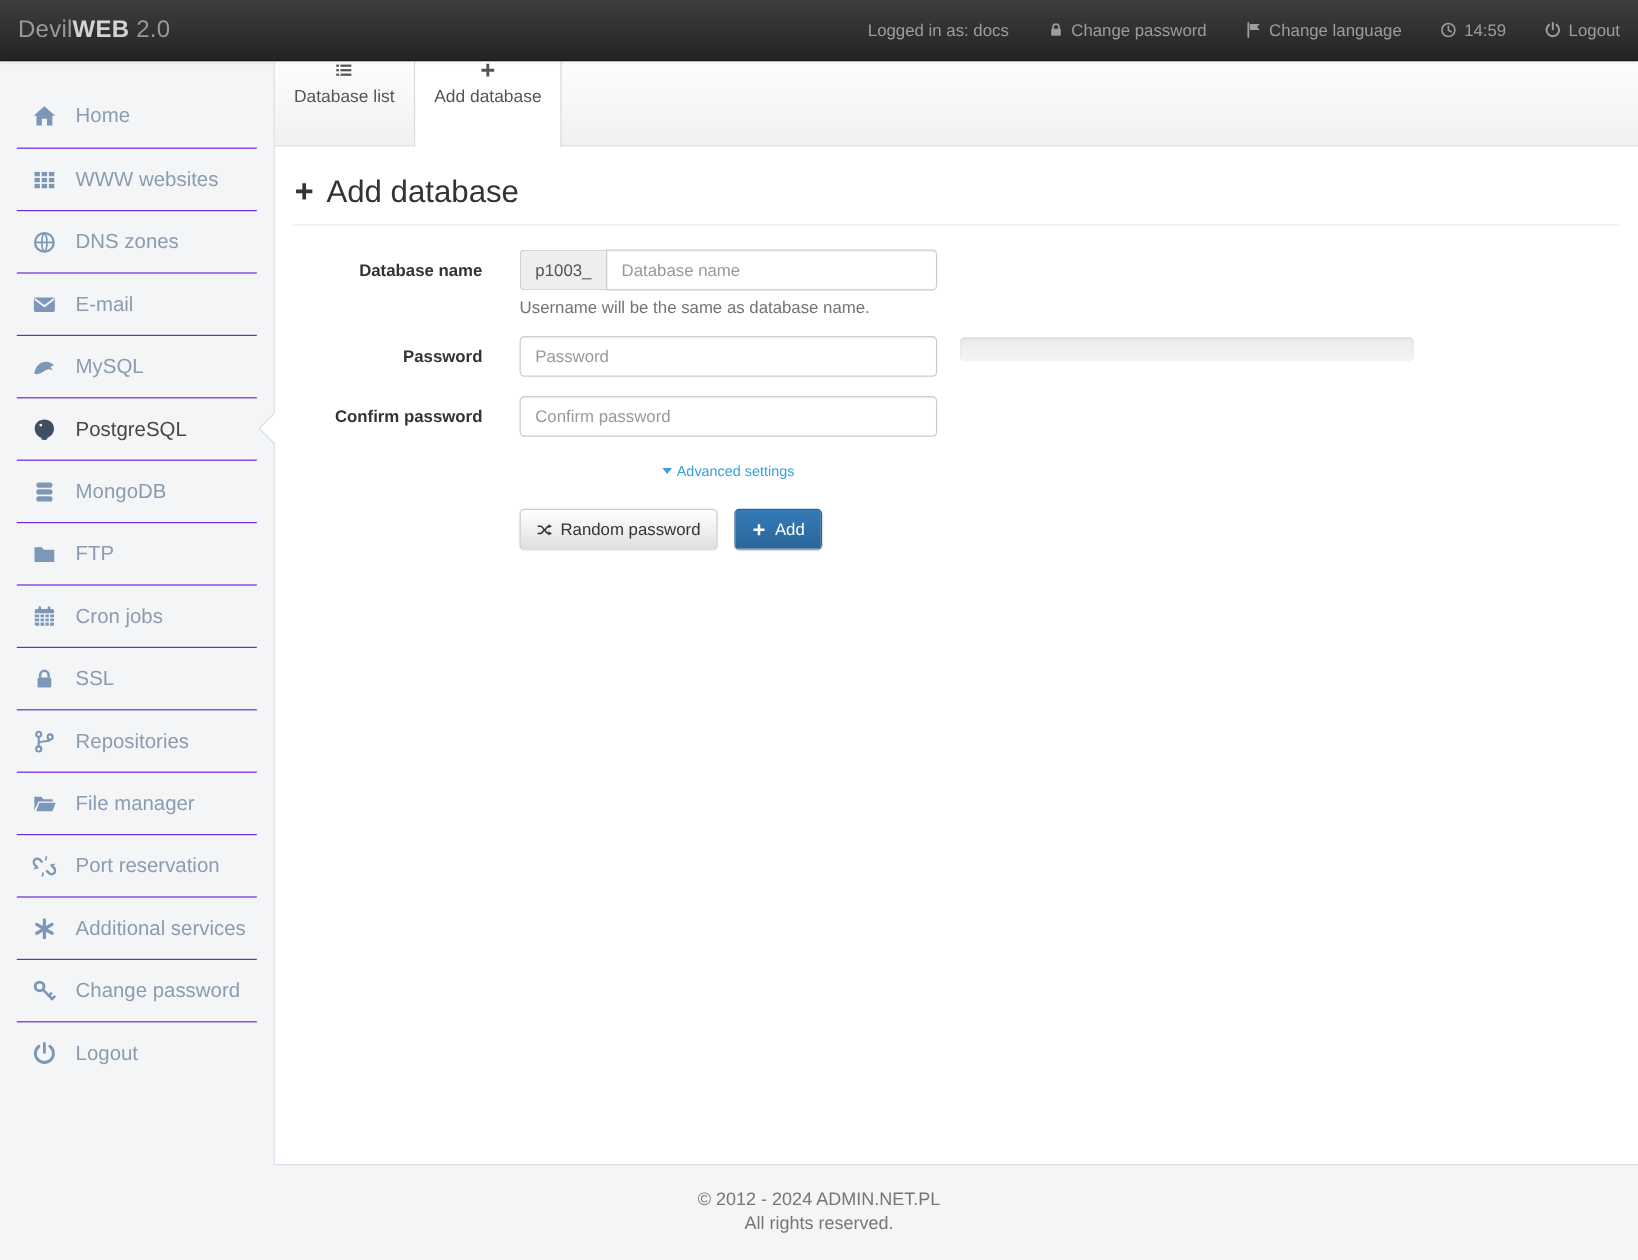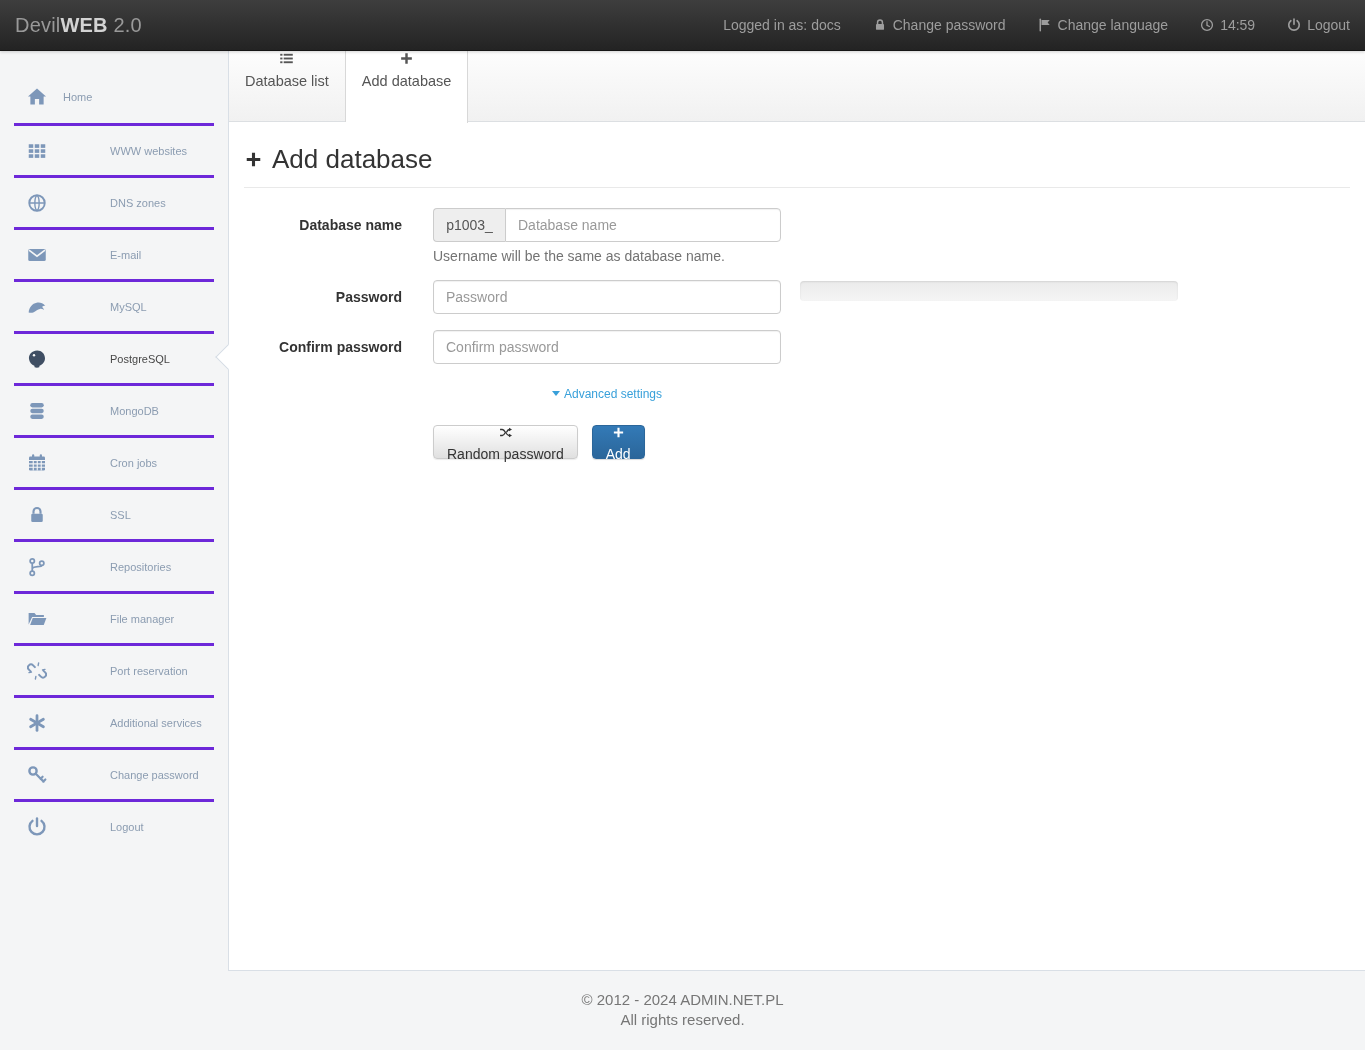--- a/index.html
+++ b/index.html
@@ -36,23 +36,23 @@
   .shell { display:flex; width:1365px; }
   .sidebar { width:228px; flex:0 0 228px; position:relative; padding-top:20px; min-height:920px; }
   .main { flex:1; border-left:1px solid #d9dfe6; min-height:920px; background:#f4f5f6; }
 
   
   .menu { list-style:none; margin:0; padding:0; }
   .menu li {
     height:52px; margin:0 14px; padding-left:13px;
     display:flex; align-items:center; cursor:pointer;
   }
-  .menu li + li { border-top:3px solid #6d28d9;gap:47px; }
+  .menu li + li { border-top:1px solid #6d28d9; }
   .menu .icon { width:20px; height:20px; color:#7d97b9; margin-right:16px; }
-  .menu .lbl { font-size:11px; color:#8b9cb1; }
+  .menu .lbl { font-size:17px; color:#8b9cb1; }
   .menu li.active .lbl { color:#474747; }
   .menu li.active .icon { color:#3f4e63; }
   .side-arrow {
     position:absolute; right:-9px; top:297px; width:18px; height:18px;
     background:#fff; transform:rotate(45deg);
     border-left:1px solid #d5dce4; border-bottom:1px solid #d5dce4;
     z-index:6;
   }
 
   
@@ -115,21 +115,21 @@
   .adv-row { margin:18px 0 0 189px; width:348px; text-align:center; }
   .adv-link { font-size:12px; color:#38a0da; cursor:pointer; text-decoration:none; display:inline-flex; align-items:center; gap:4px; }
   .caret {
     display:inline-block; width:0; height:0;
     border-left:4px solid transparent; border-right:4px solid transparent;
     border-top:5px solid currentColor;
   }
   .btn-row { margin:24px 0 0 189px; display:flex; gap:14px; }
   .btn {
     height:34px; padding:0 13px; border-radius:4px; font-size:14px; font-family:inherit;
-    display:inline-flex; align-items:center; gap:7px; cursor:pointer;flex-direction:column;
+    display:inline-flex; align-items:center; gap:7px; cursor:pointer;
   }
   .btn .icon { width:13px; height:13px; }
   .btn-default {
     color:#333; background:linear-gradient(#fff,#e0e0e0);
     border:1px solid #ccc; box-shadow:0 1px 1px rgba(0,0,0,.08);
   }
   .btn-primary {
     color:#fff; background:linear-gradient(#337ab7,#2b669a);
     border:1px solid #2b669a; box-shadow:0 1px 1px rgba(0,0,0,.15);
   }
@@ -252,20 +252,28 @@
             <svg viewBox="0 0 16 16" fill="currentColor">
               <rect x="2.6" y="1.6" width="10.8" height="3.5" rx="1.7"></rect>
               <rect x="2.6" y="6.2" width="10.8" height="3.5" rx="1.7"></rect>
               <rect x="2.6" y="10.8" width="10.8" height="3.5" rx="1.7"></rect>
             </svg>
           </span>
           <span class="lbl">MongoDB</span>
         </li>
       <li>
           <span class="icon">
+            <svg viewBox="0 0 16 16" fill="currentColor">
+              <path d="M1.4 3.2h4.8l1.4 1.7h7v8.1H1.4z"></path>
+            </svg>
+          </span>
+          <span class="lbl">FTP</span>
+        </li>
+      <li>
+          <span class="icon">
             <svg viewBox="0 0 16 16">
               <rect x="1.6" y="2.8" width="12.8" height="11.2" rx="1" fill="currentColor"></rect>
               <rect x="4" y="1" width="1.8" height="3.4" rx=".9" fill="currentColor"></rect>
               <rect x="10.2" y="1" width="1.8" height="3.4" rx=".9" fill="currentColor"></rect>
               <path d="M1.6 6h12.8M5 6v8M8.2 6v8M11.4 6v8M1.6 8.7h12.8M1.6 11.4h12.8" stroke="#f4f5f6" stroke-width=".9" fill="none"></path>
             </svg>
           </span>
           <span class="lbl">Cron jobs</span>
         </li>
       <li>

